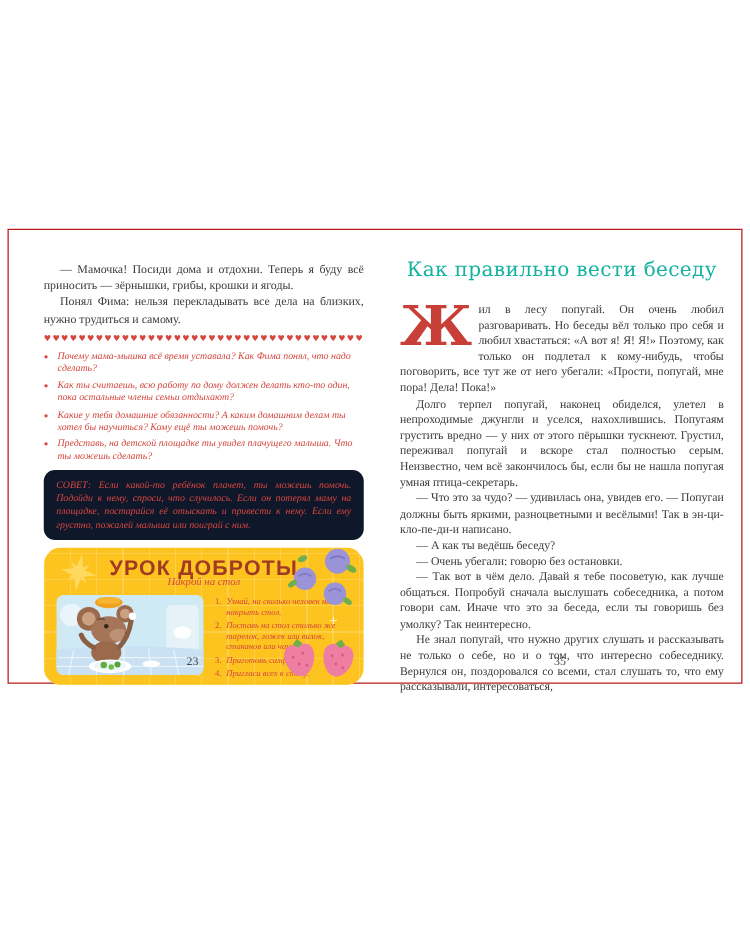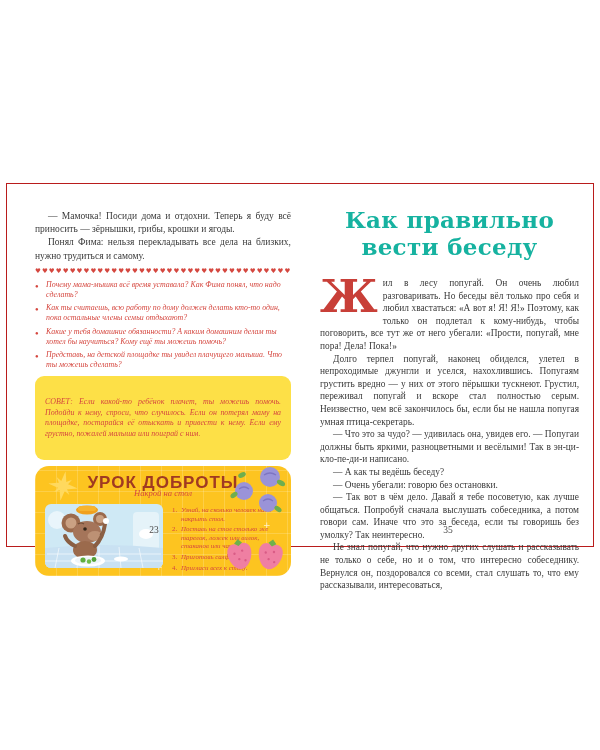--- a/index.html
+++ b/index.html
@@ -17,21 +17,21 @@
   #hearts { color:#d5473f; font-size:6.5px; letter-spacing:1.1px; white-space:nowrap;
     overflow:hidden; height:9px; margin:4px 0 4px 0; font-family:"DejaVu Sans",sans-serif; }
 
   #questions { list-style:none; margin:1px 0 6px 0; }
   #questions li { position:relative; padding-left:11px; margin-bottom:3px;
     font-style:italic; color:#d5473f; font-size:7.9px; line-height:10.2px;
     font-family:"Liberation Serif",serif; }
   #questions li::before { content:"●"; position:absolute; left:0; top:1px;
     font-size:6px; color:#d5473f; font-style:normal; }
 
-  #tipbox { background:#fde047; border-radius:9px; padding:21px 10px;
+  #tipbox { background:#0f172a; border-radius:9px; padding:7px 10px;
     font-style:italic; color:#d5473f; font-size:7.9px; line-height:10.4px;
     text-align:justify; margin-bottom:6px; }
 
   #card { position:relative; width:256px; height:110px; background:#fdc420;
     border-radius:14px; overflow:hidden; margin-top:2px;
     background-image:
       repeating-linear-gradient(0deg, rgba(255,255,255,.18) 0 1px, transparent 1px 21px),
       repeating-linear-gradient(90deg, rgba(255,255,255,.18) 0 1px, transparent 1px 21px); }
   #card-title { position:absolute; left:0; right:0; top:7px; text-align:center;
     font-family:"Liberation Sans",sans-serif; font-weight:bold; font-size:17px;
@@ -55,22 +55,22 @@
     font-family:"DejaVu Sans",sans-serif; font-size:9px; }
 
   #blueberries { position:absolute; right:3px; top:1px; }
   #strawberries { position:absolute; right:7px; bottom:1px; }
 
   .pagenum { position:absolute; top:341px; width:294px; text-align:center;
     font-size:9.5px; color:#4a4a4a; }
   #pagenum-left { left:0; }
   #pagenum-right { left:294px; }
 
-  #chapter-title { text-align:center; color:#16b2a0; font-weight:bold;
-    font-size:23px; font-family:"DejaVu Serif",serif; letter-spacing:.3px; }
+  #chapter-title { text-align:center; color:#16b2a0; font-weight:normal;
+    font-size:16px; font-family:"DejaVu Serif",serif; letter-spacing:.3px; }
   #rightbody { margin-top:17px; font-size:9.4px; line-height:12.6px; }
   #rightbody p { text-indent:13px; }
   #rightbody p.dropcap-par { text-indent:0; }
   #drop-cap { float:left; font-size:44px; line-height:36px; font-weight:bold;
     color:#c83f38; margin:2px 5px 0 0; font-family:"DejaVu Serif",serif; }
 </style>
 </head>
 <body>
 
 <div id="spread">

